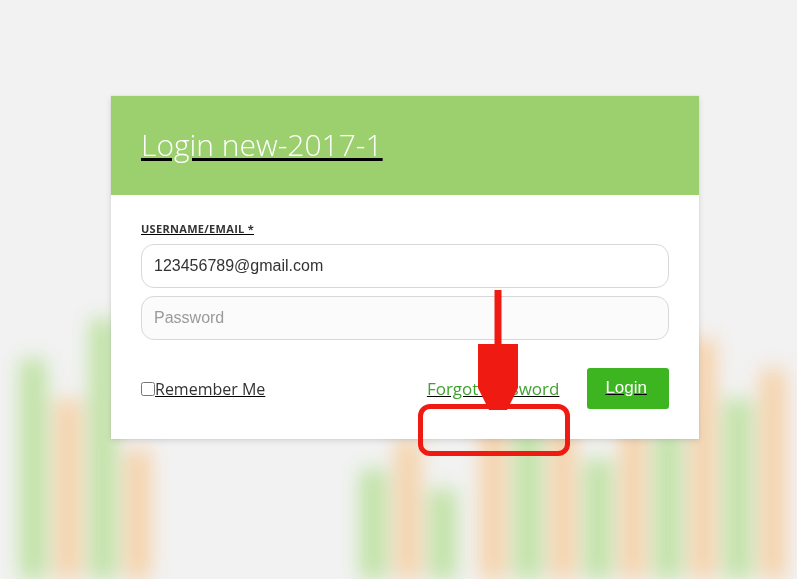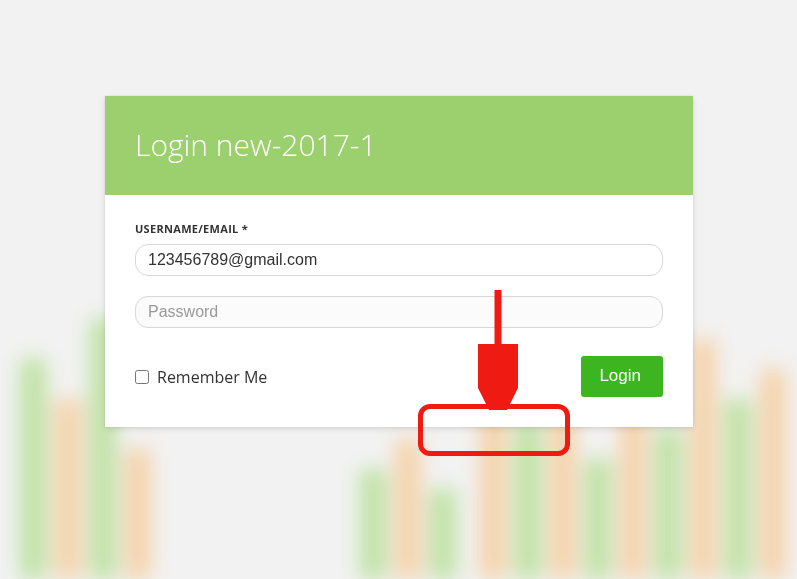--- a/index.html
+++ b/index.html
@@ -12,68 +12,68 @@
     filter: blur(10px);
     opacity: 0.9;
     z-index: 0;
   }
   .bg .bar { position: absolute; bottom: 0; width: 26px; border-radius: 2px; }
   .bg .g { background: #b9e09a; }
   .bg .o { background: #f6cfa2; }
 
   .card {
     position: absolute;
-    left: 105px; top: 96px;
+    left: 111px; top: 96px;
     width: 588px;
     background: #ffffff;
     box-shadow: 0 2px 6px rgba(0,0,0,0.12), 0 0 0 1px rgba(0,0,0,0.02);
     z-index: 2;
+    text-decoration: underline;
   }
   .card-header {
     background: #9ccf6e;
     color: #ffffff;
     padding: 28px 30px 30px 30px;
     font-size: 30px;
     font-weight: 300;
   }
   .card-body {
     padding: 26px 30px 30px 30px;
   }
-  .form-group { margin-bottom: 20px; }
+  .form-group { margin-bottom: 8px; }
   .form-label {
     display: block;
     font-size: 11px;
     font-weight: 700;
     letter-spacing: 0.3px;
     color: #333;
     margin-bottom: 8px;
   }
   .form-control {
     width: 100%;
-    height: 32px;
+    height: 44px;
     border: 1px solid #d8d8d8;
     border-radius: 13px;
     padding: 0 12px;
     font-size: 16px;
     color: #333;
     background: #fff;
     outline: none;
   }
   .form-control::placeholder { color: #9a9a9a; }
   .form-control.pw { color: #7f1d1d; background: #fbfbfb; }
 
   .actions {
     display: flex;
     align-items: center;
     margin-top: 28px;
   }
   .remember {
     display: flex;
     align-items: center;
-    gap: 8px;
     font-size: 16px;
     color: #333;
     cursor: pointer;
     user-select: none;
   }
   .remember input {
     width: 14px; height: 14px;
     accent-color: #666;
   }
   .spacer { flex: 1; }
@@ -139,20 +139,21 @@
     <div class="form-group">
       <input type="password" class="form-control pw" placeholder="Password" style="">
     </div>
 
     <div class="actions">
       <label class="remember">
         <input type="checkbox" style="">
         <span>Remember Me</span>
       </label>
       <div class="spacer"></div>
+      <a class="forgot" href="#">Forgot Password</a>
       <button class="btn-login">Login</button>
     </div>
 
   </div>
 </div>
 
 <svg class="anno anno-arrow" width="40" height="120">
   <defs>
     <marker id="ah" markerWidth="12" markerHeight="12" refX="6" refY="6" orient="auto">
       <path d="M0,0 L12,6 L0,12 Z" fill="#ef1a12"></path>

